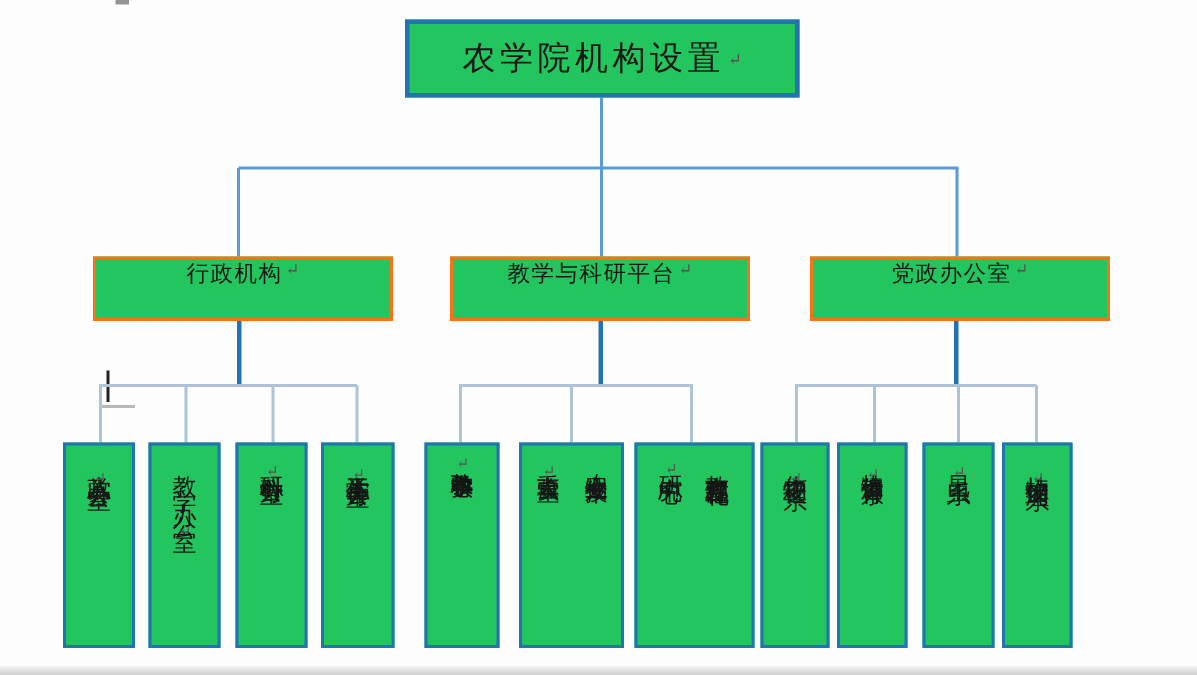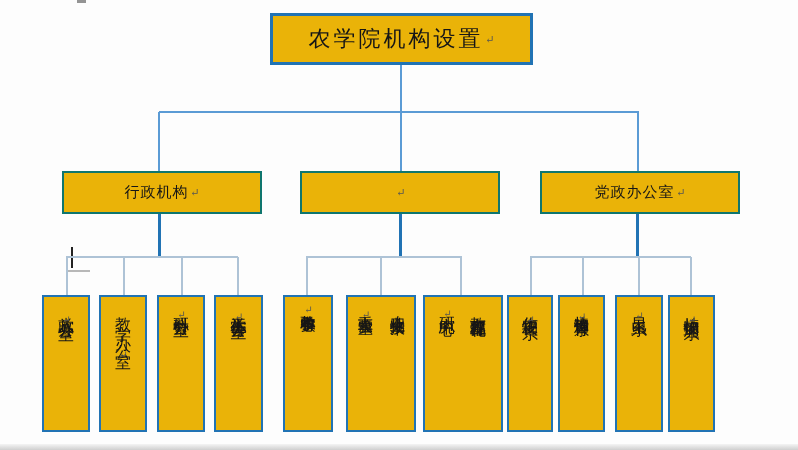--- a/index.html
+++ b/index.html
@@ -1,31 +1,31 @@
 <!DOCTYPE html>
 <html><head>
 <meta charset="utf-8">
 <style>
   html,body { margin:0; padding:0; background:#ffffff; }
   .canvas {
     position:relative; width:798px; height:450px; background:#fdfdfd;
     font-family:"DejaVu Serif","Liberation Serif",serif; color:#161616;
     overflow:hidden;
   }
-  .box { position:absolute; background:#eab308; box-sizing:border-box; }
+  .box { position:absolute; background:#22c55e; box-sizing:border-box; }
   .title-box {
     left:270px; top:13px; width:263px; height:52px;
     border:3px solid #2173B4;
     display:flex; align-items:center; justify-content:center;
     font-size:22px; letter-spacing:3px;
   }
   .branch-box {
     top:171px; height:43px; width:200px;
-    border:2px solid #0f766e;
-    display:flex; align-items:center; justify-content:center;
+    border:2px solid #f97316;
+    display:flex; justify-content:center;
     font-size:15px; letter-spacing:1px;
   }
   .leaf-box {
     top:295px; height:137px;
     border:2px solid #2173B4;
     display:flex; justify-content:center; align-items:flex-start;
     padding-top:7px;
   }
   .vtext {
     writing-mode:vertical-rl; text-orientation:upright;
@@ -84,20 +84,21 @@
   <div class="box title-box">
     <span>农学院机构设置</span>
       <span class="pmark-h">↵</span>
   </div>
 
   <div class="box branch-box" style="left:62px;">
     <span>行政机构</span>
       <span class="pmark-h">↵</span>
   </div>
   <div class="box branch-box" style="left:300px;">
+    <span>教学与科研平台</span>
       <span class="pmark-h">↵</span>
   </div>
   <div class="box branch-box" style="left:540px;">
     <span>党政办公室</span>
       <span class="pmark-h">↵</span>
   </div>
 
   <div class="box leaf-box" style="left:42px; width:48px;">
     <span class="vtext"><span>党政办公室</span><span class="pmark">↵</span></span>
   </div>

